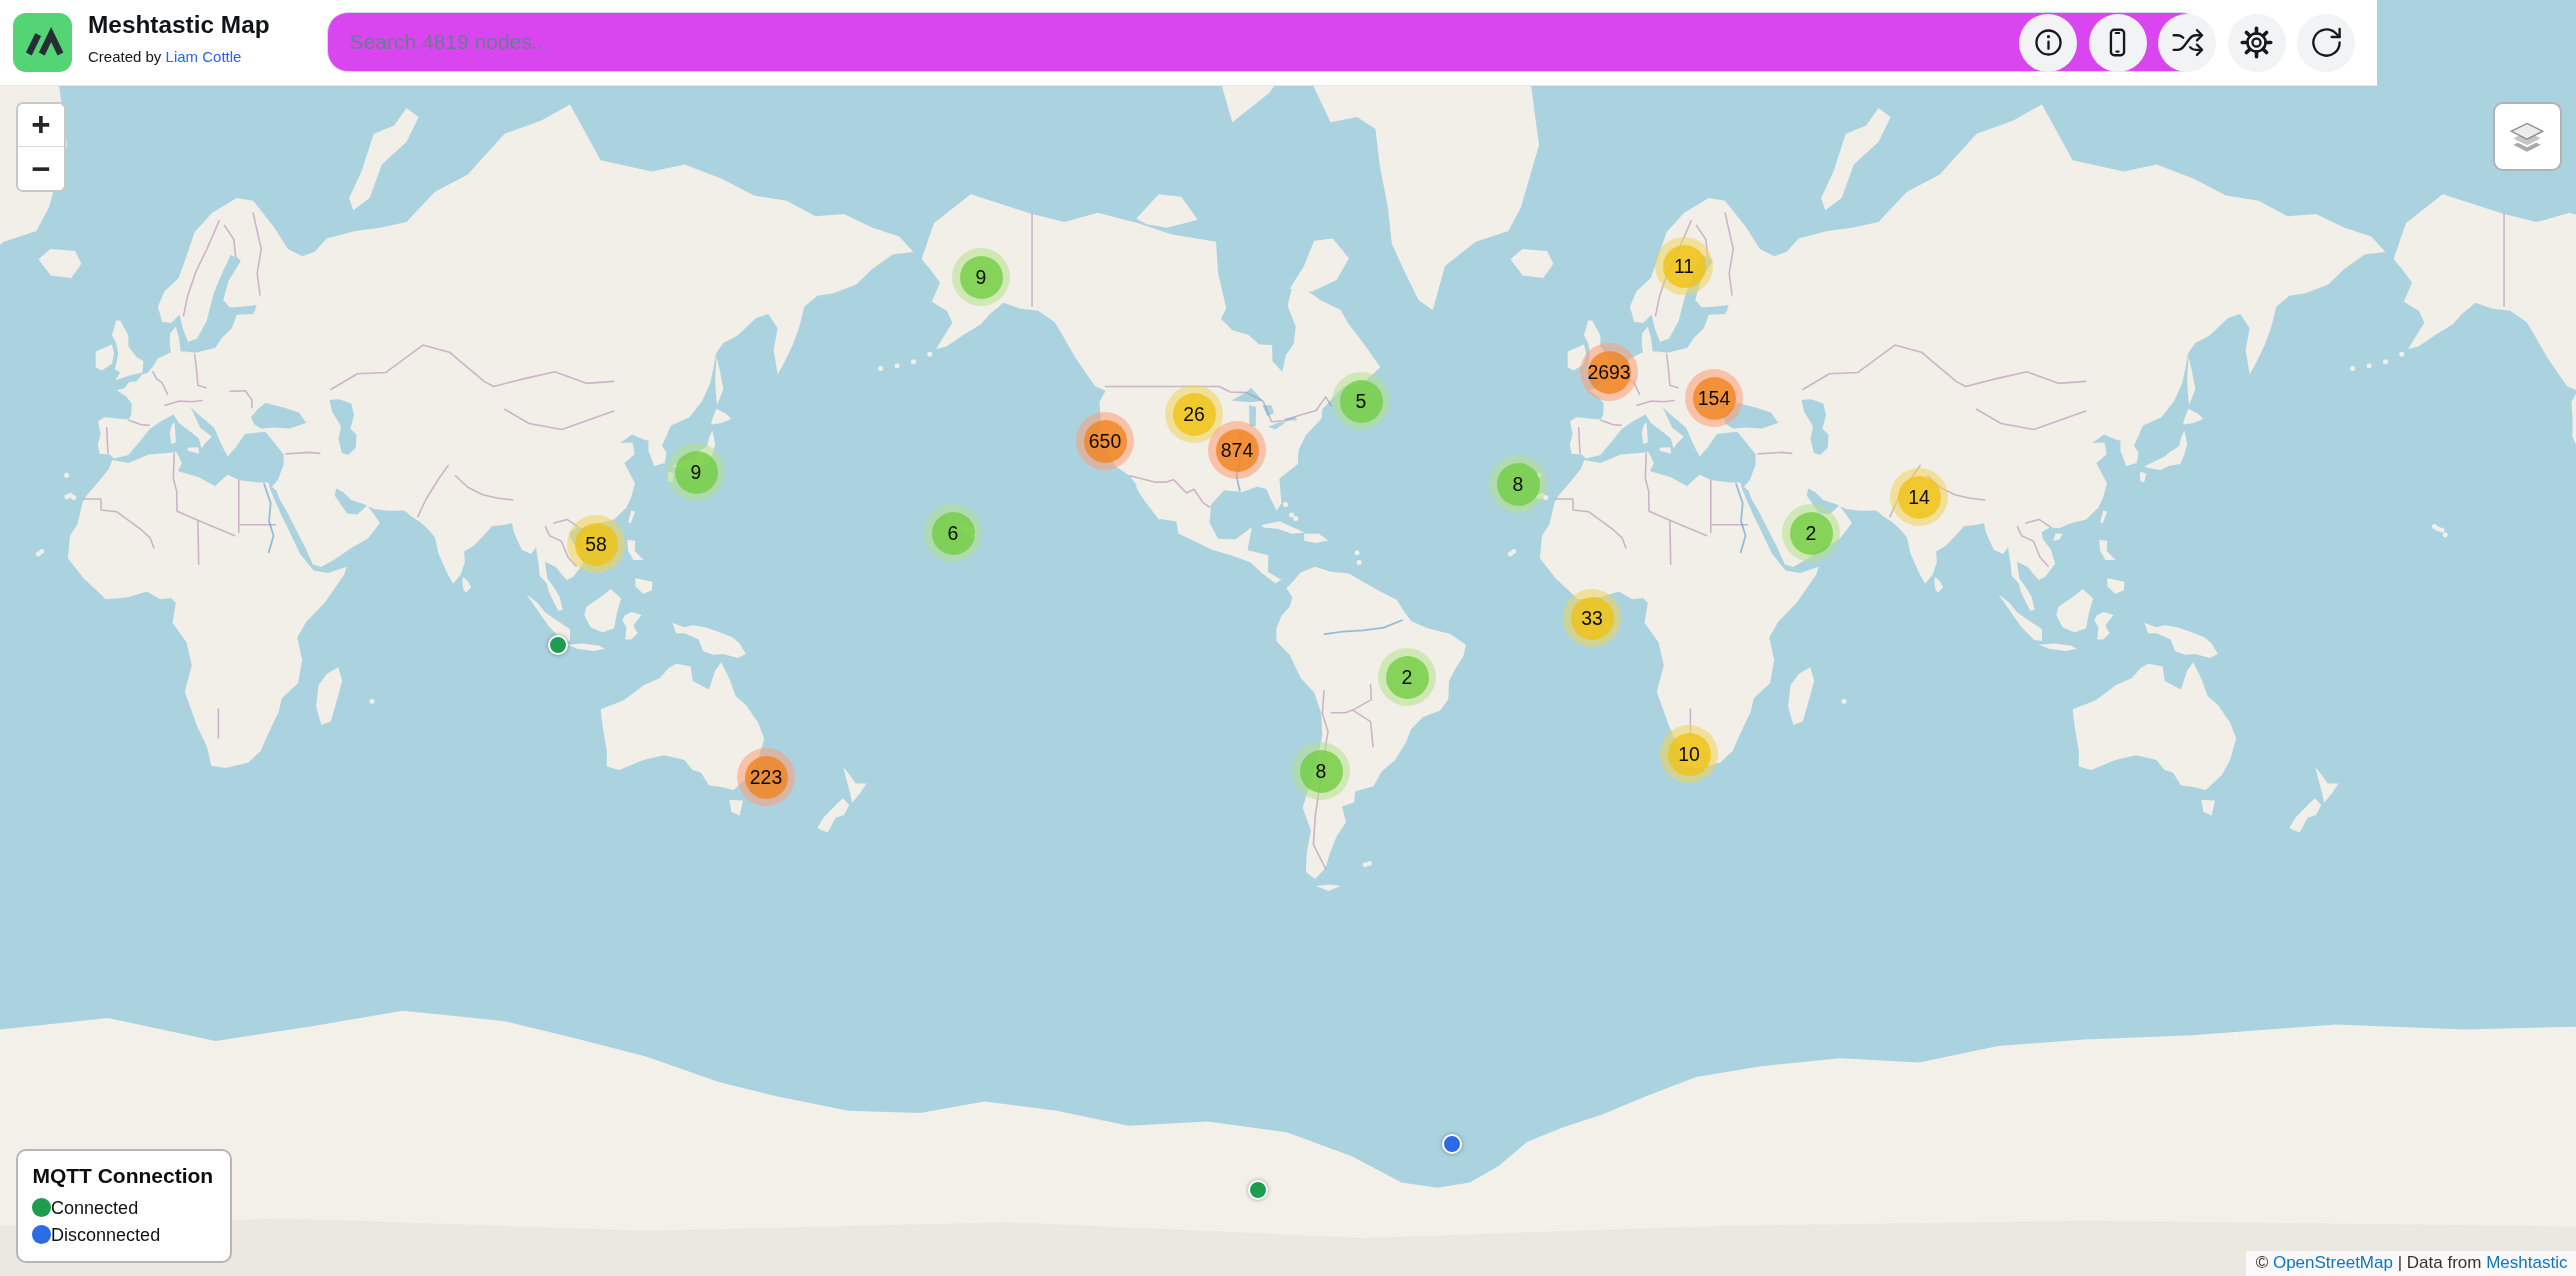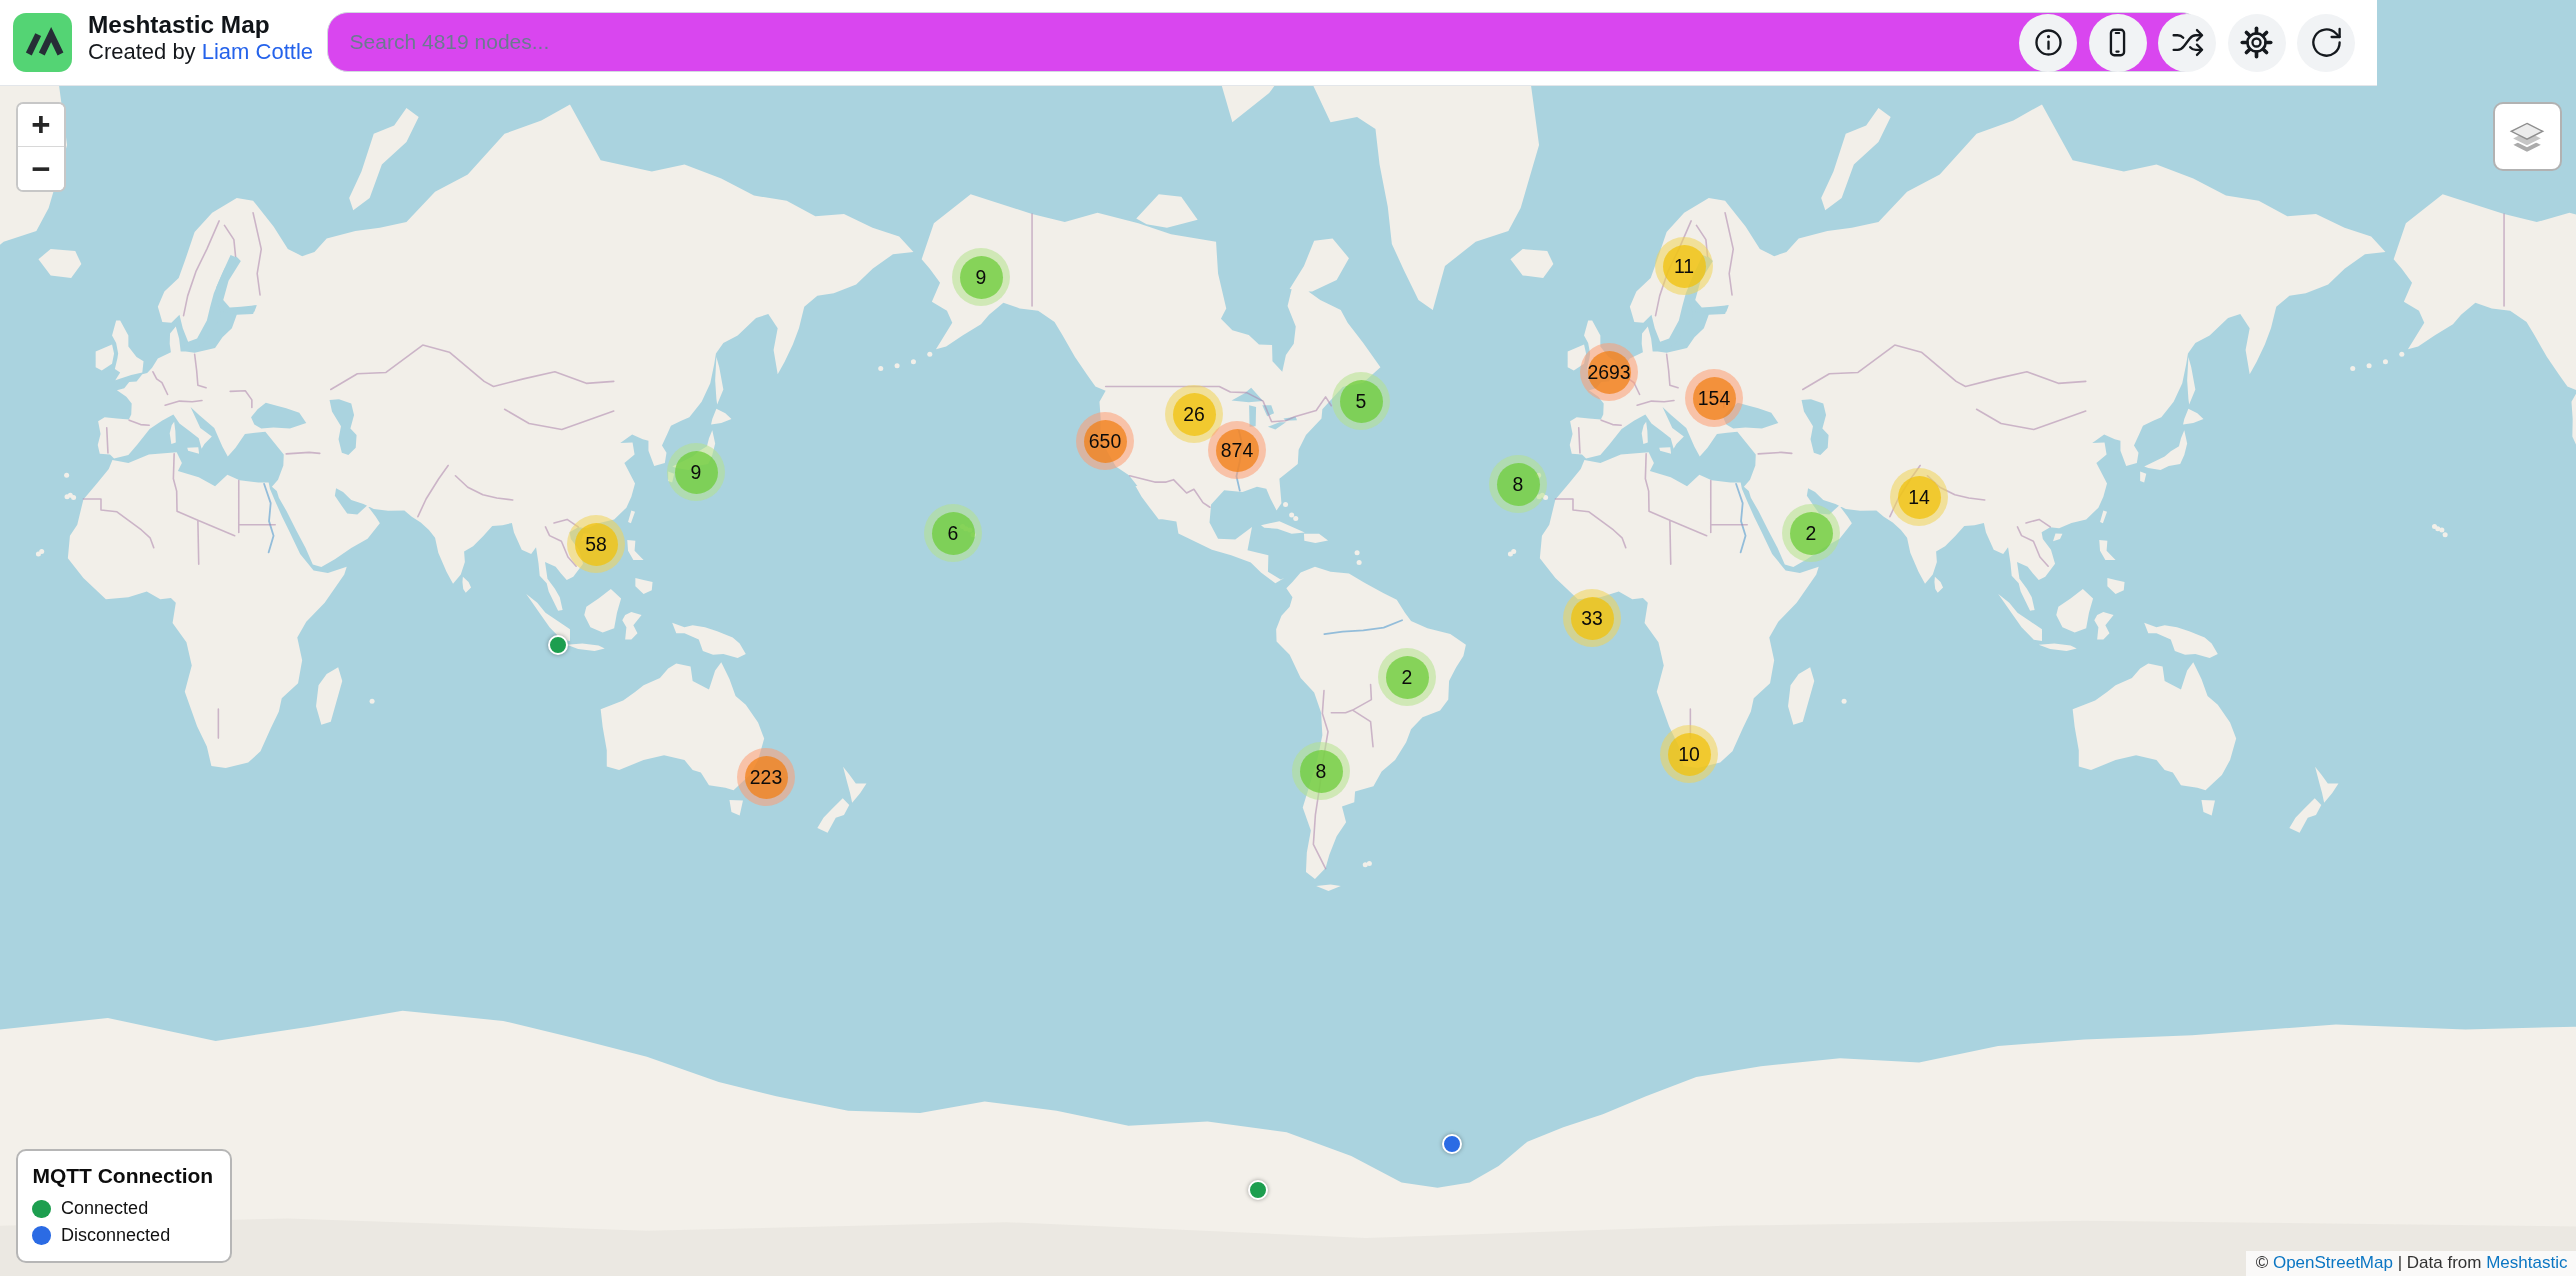--- a/index.html
+++ b/index.html
@@ -5,21 +5,21 @@
   html,body{margin:0;padding:0;}
   body{width:2576px;height:1277px;position:relative;overflow:hidden;background:#aad3df;
        font-family:"Liberation Sans","DejaVu Sans",sans-serif;}
   
   #header{position:absolute;top:0;left:0;width:2377px;height:85px;background:#ffffff;
           border-bottom:1.4px solid #e3e6ea;z-index:40;display:flex;align-items:center;}
   #logo{position:absolute;left:13px;top:13px;width:59px;height:59px;border-radius:13px;
         background:#54d474;display:flex;align-items:center;justify-content:center;}
   #title-block{position:absolute;left:88px;top:10px;line-height:1.2;}
   #app-title{font-size:24.4px;font-weight:bold;color:#101418;}
-  #byline{font-size:22px;color:#15181c;margin-top:0;}
+  #byline{font-size:15px;color:#15181c;margin-top:9px;}
   #byline a{color:#2563eb;text-decoration:none;}
   #search{position:absolute;left:327px;top:11.5px;width:1875px;height:60px;box-sizing:border-box;
           border:1.4px solid #d3d9e0;border-radius:21px;background:#d946ef;padding:0 21.6px;
           font-size:21px;color:#20262e;outline:none;font-family:inherit;}
   #search::placeholder{color:#6b7a90;}
   #header-buttons{position:absolute;right:21.6px;top:13.7px;display:flex;gap:11.5px;}
   .hbtn{width:58px;height:58px;border-radius:50%;background:#f1f3f5;border:none;cursor:pointer;
         display:flex;align-items:center;justify-content:center;padding:0;}
   
   #map{position:absolute;left:0;top:0;width:2576px;height:1277px;z-index:0;}
@@ -38,21 +38,21 @@
             color:#262626;display:flex;align-items:center;justify-content:center;cursor:pointer;
             font-family:inherit;}
   #zoom-in{border-bottom:1.4px solid #d8d8d8;}
   #layers-control{position:absolute;right:14.4px;top:102px;width:65px;height:65px;background:#fff;
                   z-index:20;border:2.9px solid rgba(0,0,0,0.3);border-radius:10px;display:flex;
                   align-items:center;justify-content:center;cursor:pointer;}
   
   #legend{position:absolute;left:16px;bottom:14.4px;background:#ffffff;border:2.9px solid #b6b6b6;
           border-radius:10px;padding:13px 17px 14.4px 14.4px;z-index:20;}
   #legend-title{font-size:21px;font-weight:bold;color:#0d0d0d;margin-bottom:10px;}
-  .legend-item{display:flex;align-items:center;gap:10px;margin-top:5.8px;}
+  .legend-item{display:flex;align-items:flex-start;margin-top:5.8px;}
   .legend-dot{width:18.7px;height:18.7px;border-radius:50%;}
   .legend-label{font-size:18px;color:#111;}
   
   #attribution{position:absolute;right:0;bottom:0;background:rgba(255,255,255,0.75);z-index:20;
                font-size:17px;color:#333;padding:2.2px 8.6px 4.3px 10px;white-space:nowrap;}
   #attribution a{color:#0b76c3;text-decoration:none;cursor:pointer;}
 </style>
 </head>
 <body>
 

